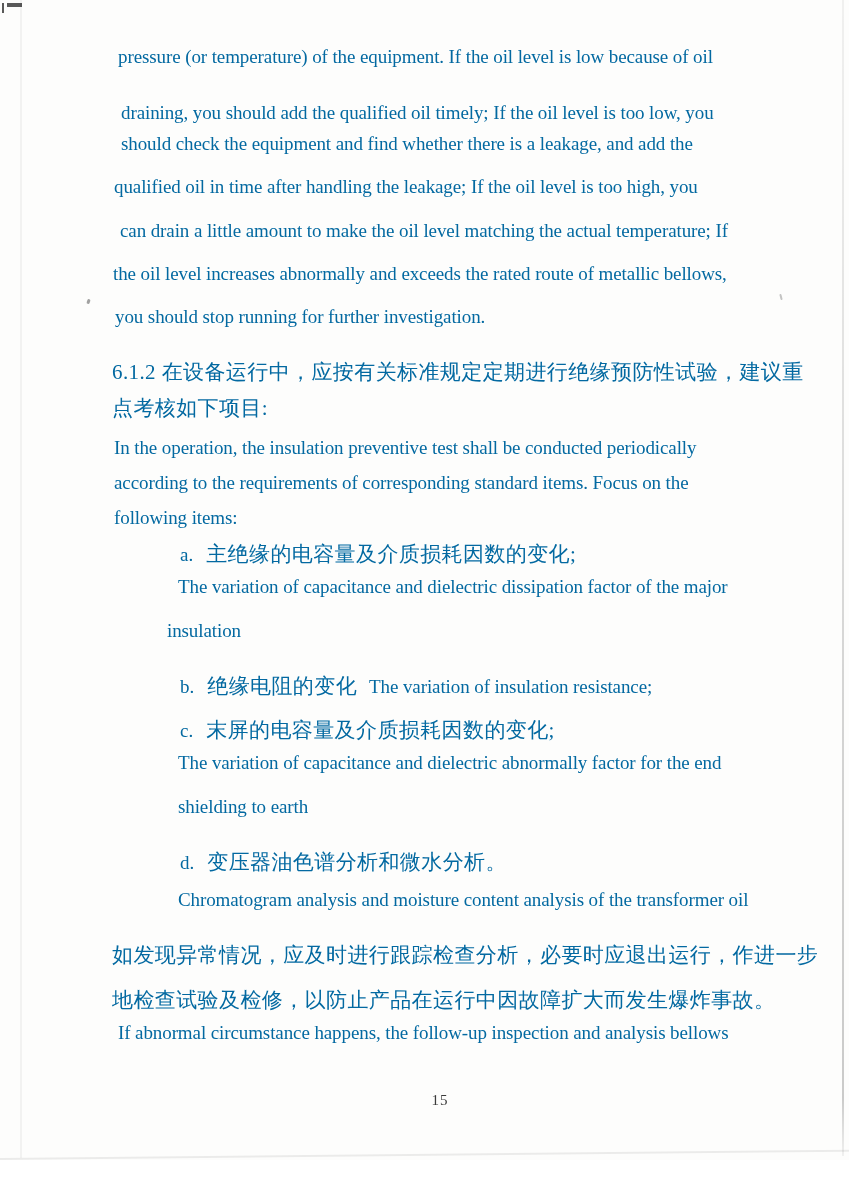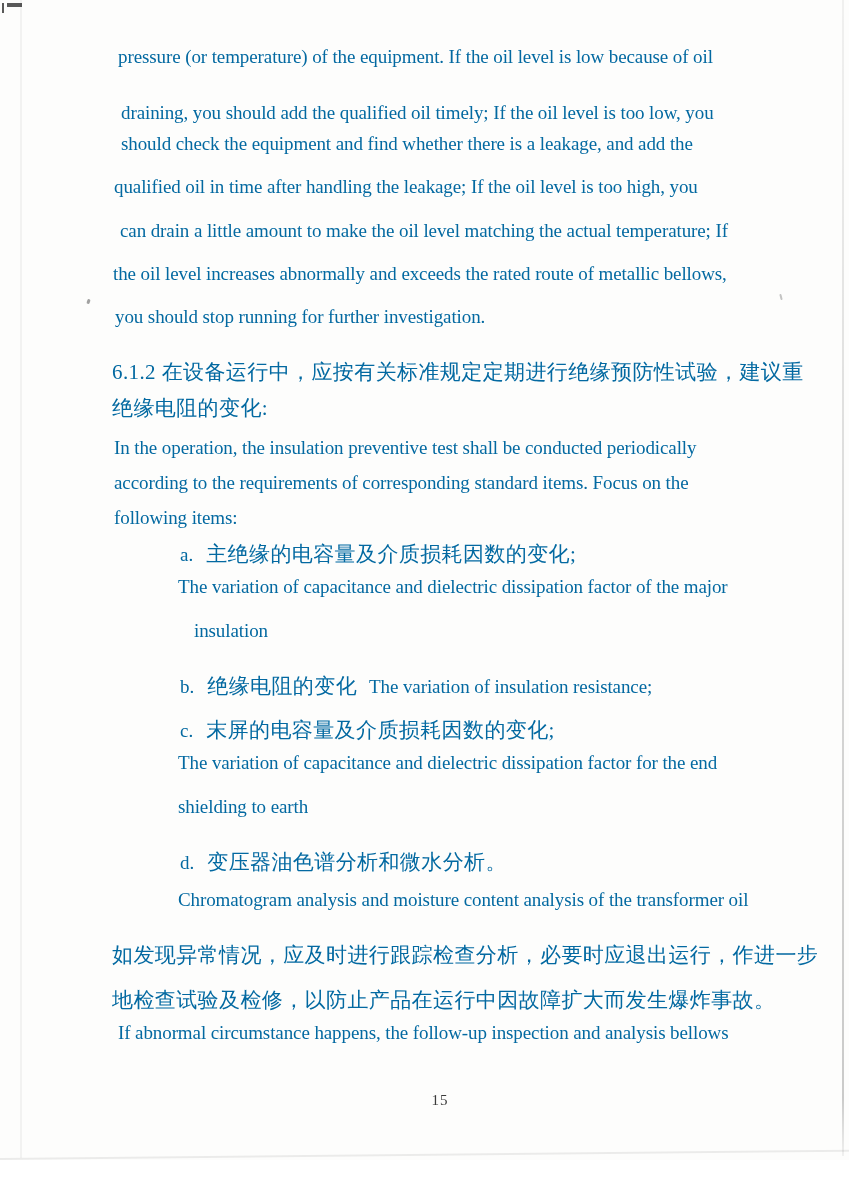--- a/index.html
+++ b/index.html
@@ -52,40 +52,40 @@
 
   <div class="ln en" style="top:46px;left:118px">pressure (or temperature) of the equipment. If the oil level is low because of oil</div>
   <div class="ln en" style="top:102px;left:121px">draining, you should add the qualified oil timely; If the oil level is too low, you</div>
   <div class="ln en" style="top:133px;left:121px">should check the equipment and find whether there is a leakage, and add the</div>
   <div class="ln en" style="top:176px;left:114px">qualified oil in time after handling the leakage; If the oil level is too high, you</div>
   <div class="ln en" style="top:220px;left:120px">can drain a little amount to make the oil level matching the actual temperature; If</div>
   <div class="ln en" style="top:263px;left:113px">the oil level increases abnormally and exceeds the rated route of metallic bellows,</div>
   <div class="ln en" style="top:306px;left:115px">you should stop running for further investigation.</div>
 
   <div class="ln zh" style="top:358px;left:112px">6.1.2 在设备运行中，应按有关标准规定定期进行绝缘预防性试验，建议重</div>
-  <div class="ln zh" style="top:394px;left:112px">绝缘电阻的变化:</div>
+  <div class="ln zh" style="top:394px;left:112px">点考核如下项目:</div>
 
   <div class="ln en" style="top:437px;left:114px">In the operation, the insulation preventive test shall be conducted periodically</div>
   <div class="ln en" style="top:472px;left:114px">according to the requirements of corresponding standard items. Focus on the</div>
   <div class="ln en" style="top:507px;left:114px">following items:</div>
 
   <div class="ln zh" style="top:540px;left:180px">
     <span class="item-label">a.</span><span>主绝缘的电容量及介质损耗因数的变化;</span>
   </div>
   <div class="ln en" style="top:576px;left:178px">The variation of capacitance and dielectric dissipation factor of the major</div>
-  <div class="ln en" style="top:620px;left:194px">insulation</div>
+  <div class="ln en" style="top:620px;left:167px">insulation</div>
 
   <div class="ln zh" style="top:672px;left:180px">
     <span class="item-label">b.</span><span>绝缘电阻的变化</span><span class="item-en-inline">The variation of insulation resistance;</span>
   </div>
 
   <div class="ln zh" style="top:716px;left:180px">
     <span class="item-label">c.</span><span>末屏的电容量及介质损耗因数的变化;</span>
   </div>
-  <div class="ln en" style="top:752px;left:178px">The variation of capacitance and dielectric dissipation factor for the end</div>
+  <div class="ln en" style="top:752px;left:178px">The variation of capacitance and dielectric abnormally factor for the end</div>
   <div class="ln en" style="top:796px;left:178px">shielding to earth</div>
 
   <div class="ln zh" style="top:848px;left:180px">
     <span class="item-label">d.</span><span>变压器油色谱分析和微水分析。</span>
   </div>
 
   <div class="ln en" style="top:889px;left:178px">Chromatogram analysis and moisture content analysis of the transformer oil</div>
   <div class="ln zh" style="top:941px;left:112px">如发现异常情况，应及时进行跟踪检查分析，必要时应退出运行，作进一步</div>
   <div class="ln zh" style="top:986px;left:112px">地检查试验及检修，以防止产品在运行中因故障扩大而发生爆炸事故。</div>
   <div class="ln en" style="top:1022px;left:118px">If abnormal circumstance happens, the follow-up inspection and analysis bellows</div>

